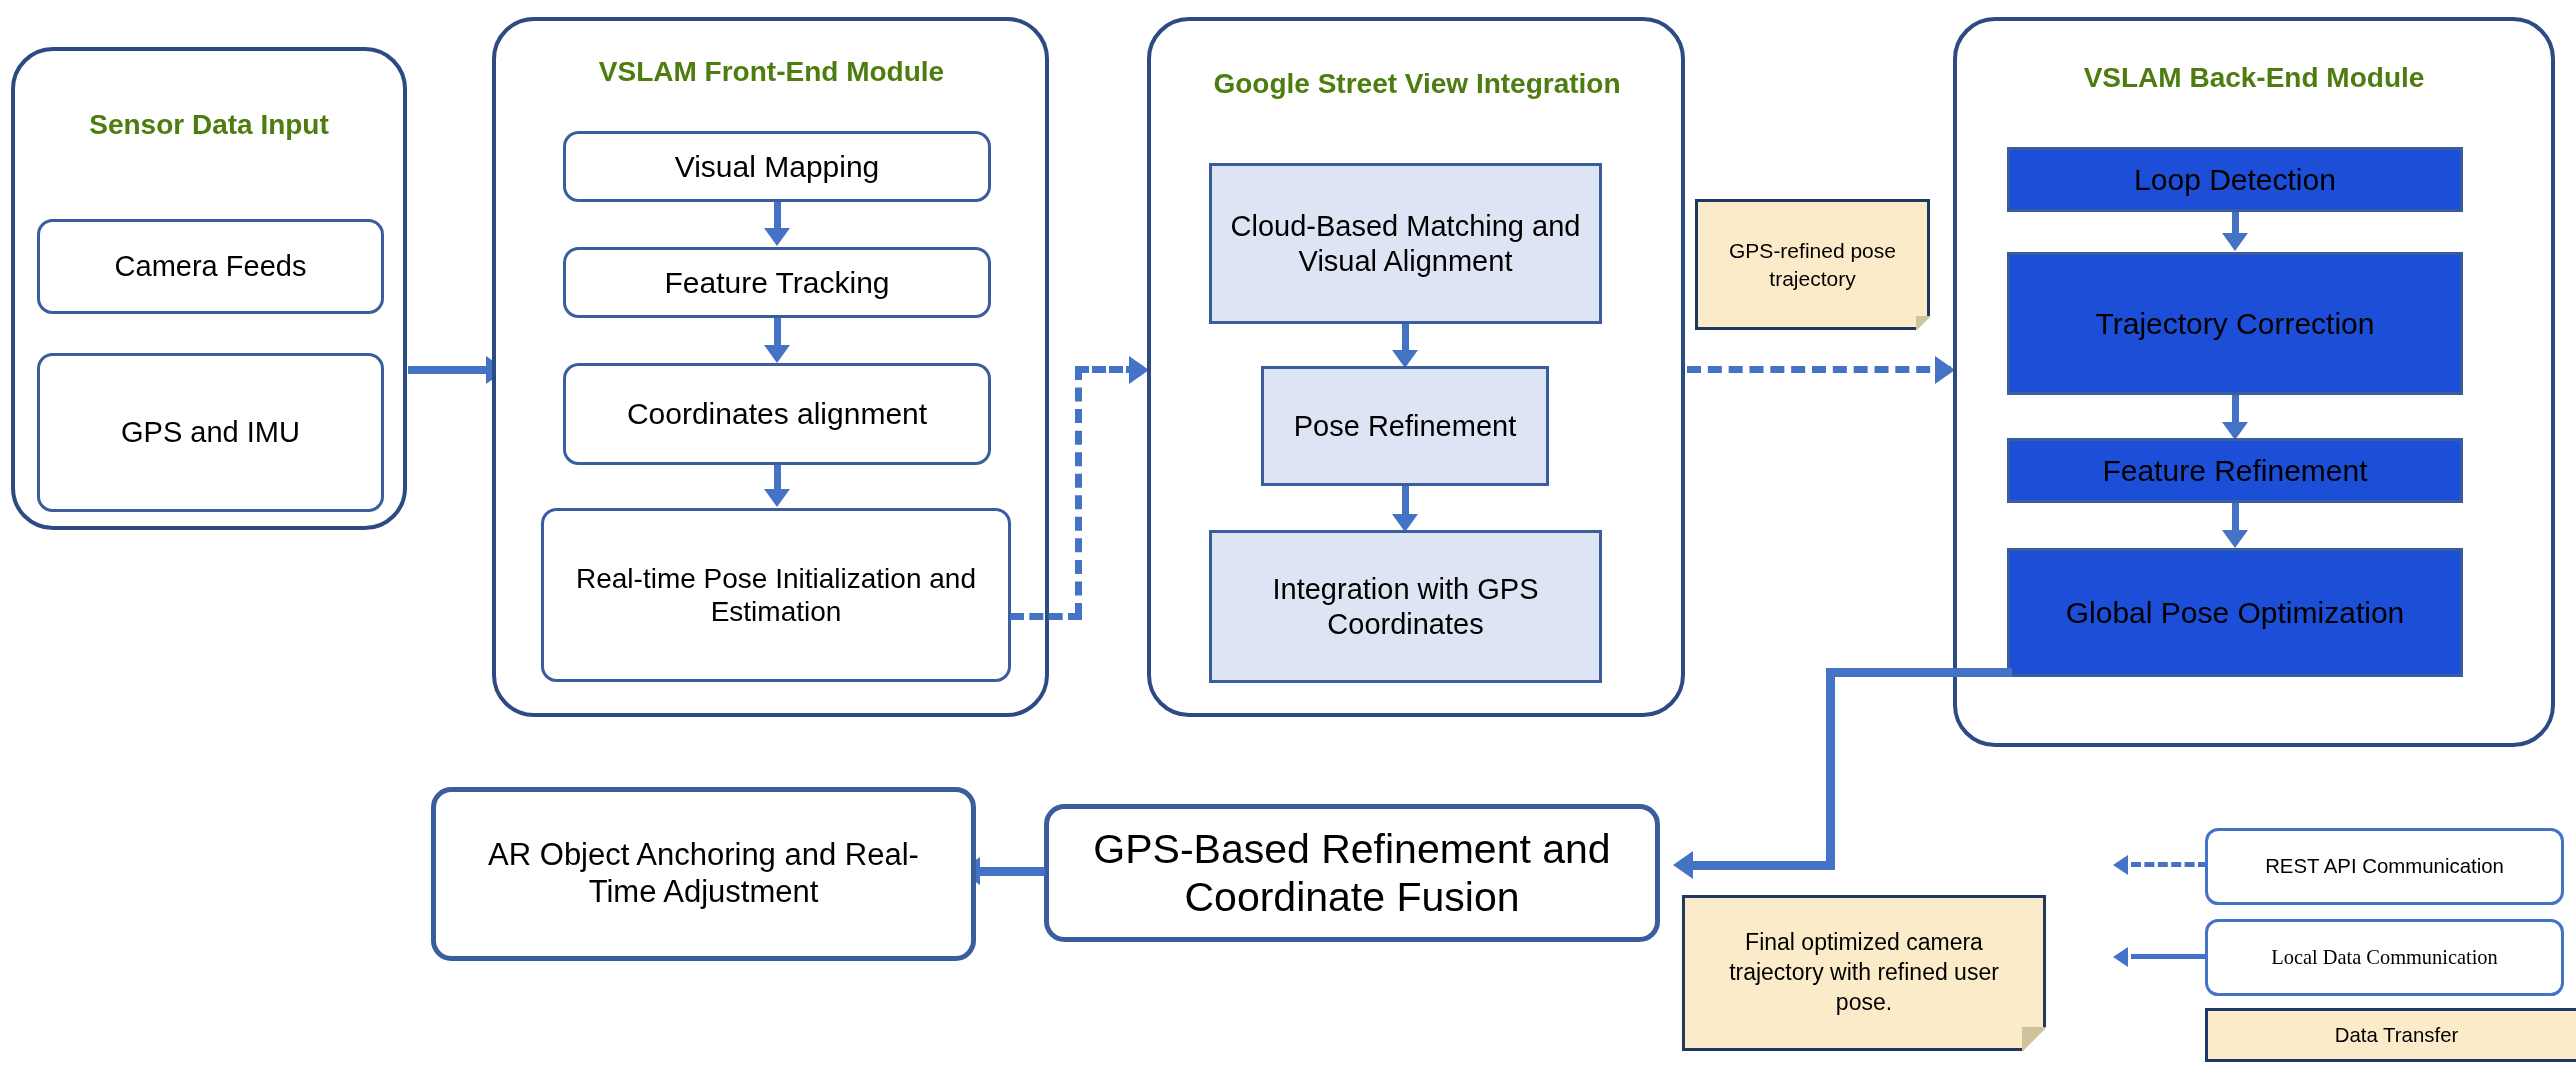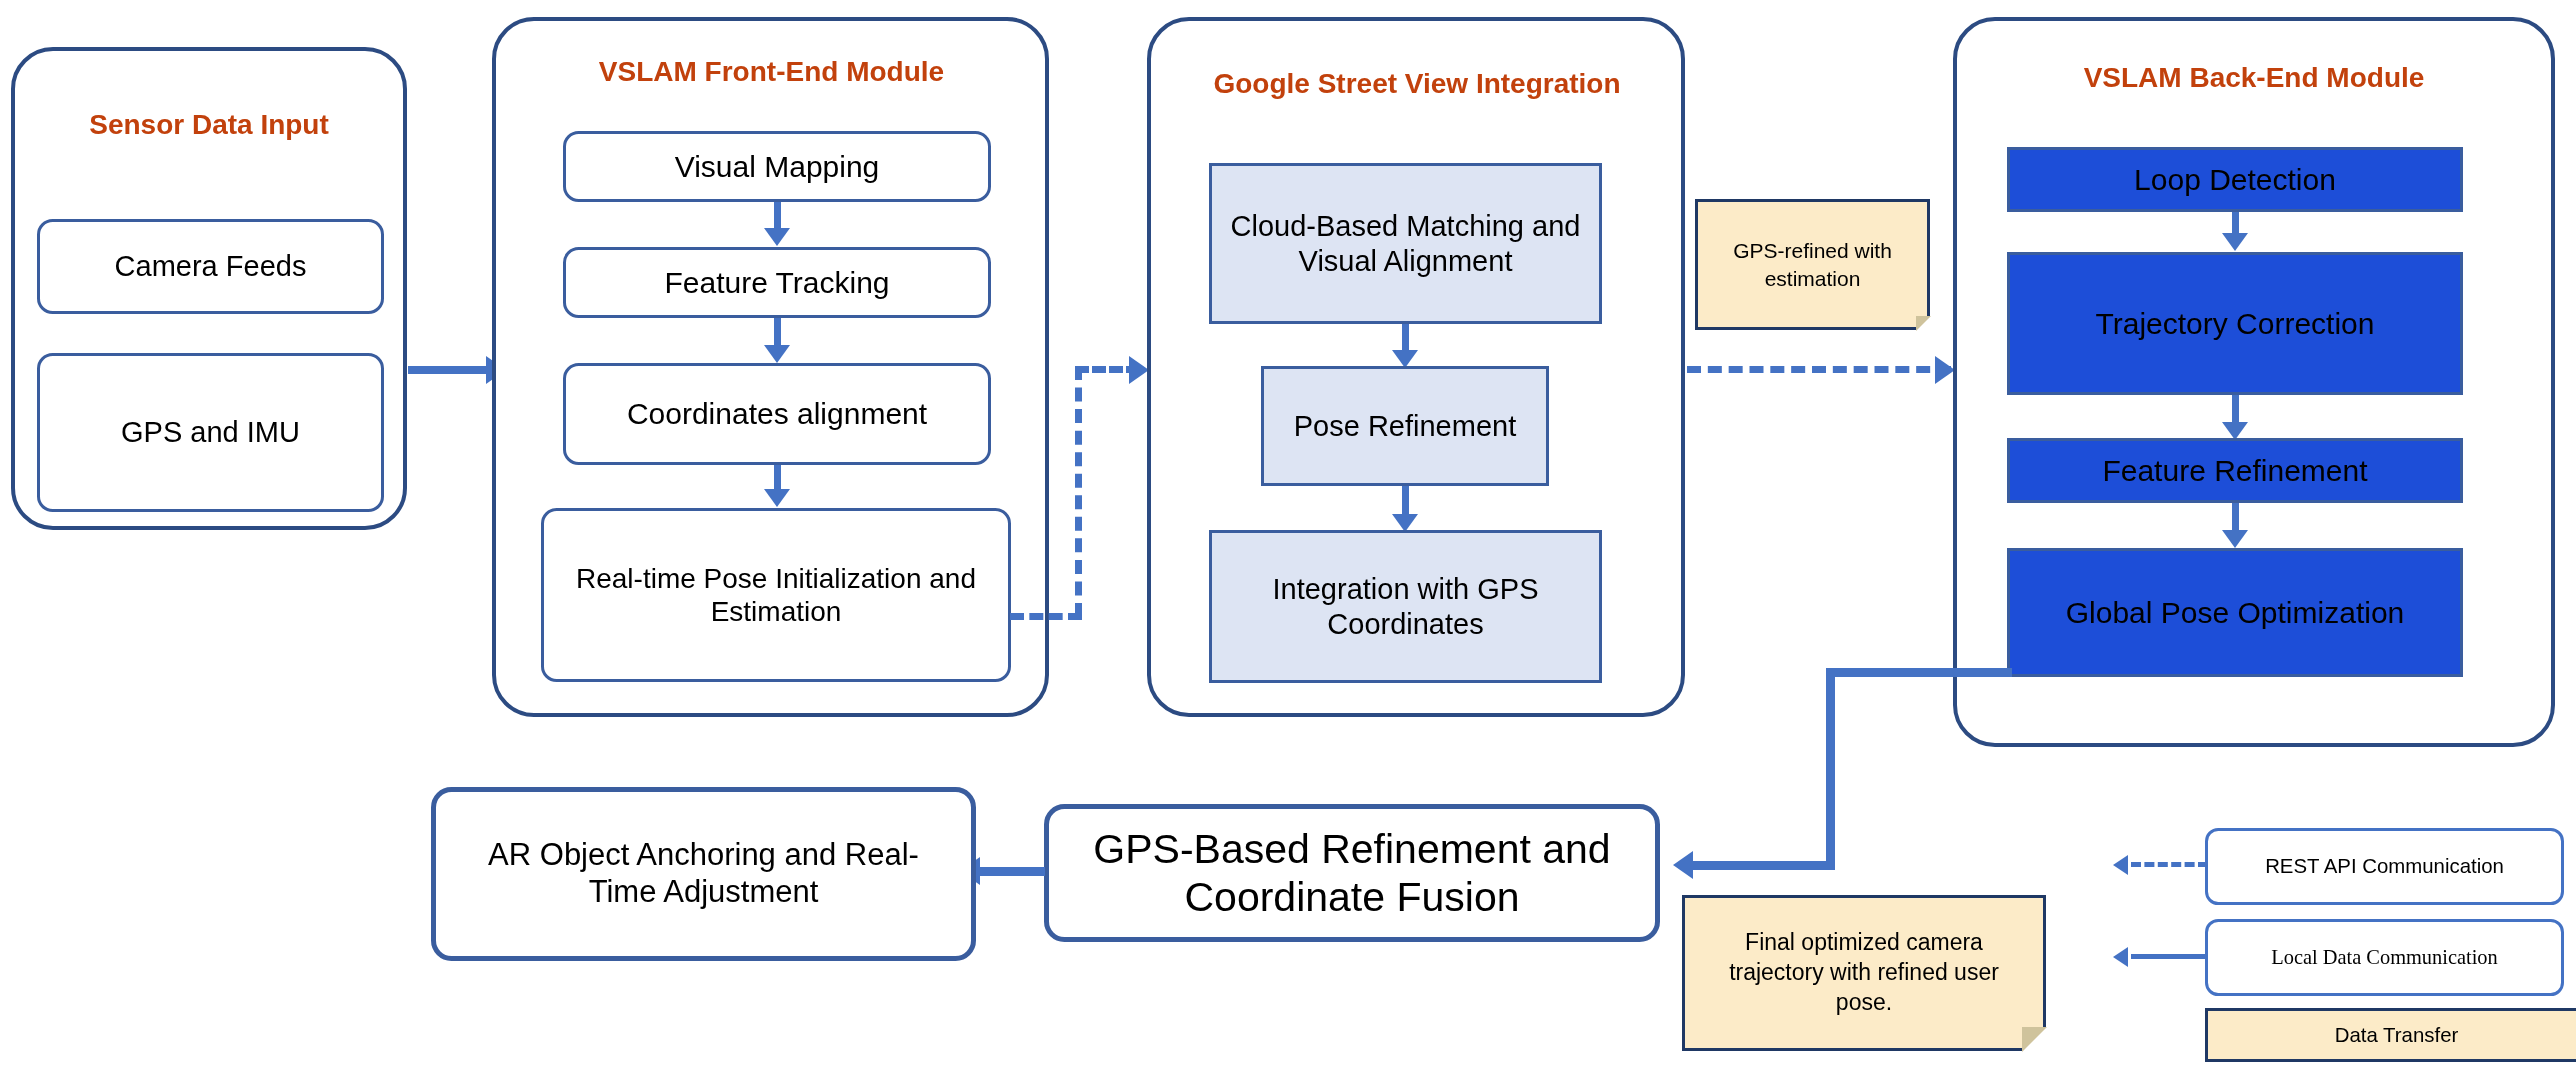--- a/index.html
+++ b/index.html
@@ -13,21 +13,21 @@
   
   .node{position:absolute;box-sizing:border-box;display:flex;align-items:center;
         justify-content:center;text-align:center;color:#000000;line-height:1.18;}
   
   .group{
     border:4.2px solid #2C4B82;
     border-radius:42px;
     background:#ffffff;
   }
   .group-title{
-    position:absolute;font-weight:bold;color:#c2410c;text-align:center;
+    position:absolute;font-weight:bold;color:#4d7c0f;text-align:center;
     display:flex;align-items:center;justify-content:center;line-height:1.2;
   }
   
   .rbox{
     border:3.6px solid #3A5D9E;
     border-radius:15.6px;
     background:#ffffff;
   }
   
   .rbox-thick{
@@ -138,21 +138,21 @@
   <div class="arrow arrow-d" style="left:1392px;top:514px;"></div>
 
   <div class="node bbox" style="left:1209px;top:530px;width:393px;height:153px;font-size:29px;padding:0 8.4px;">
     <span>Integration with GPS Coordinates</span>
   </div>
 
   <div class="seg-dash-h" style="left:1687px;top:366px;width:264px;"></div>
   <div class="arrow arrow-r" style="left:1935px;top:356px;"></div>
 
   <div class="note note-sm" style="left:1695px;top:199px;width:235px;height:131px;font-size:21px;padding:0 10.8px;">
-    <span>GPS-refined with estimation</span>
+    <span>GPS-refined pose trajectory</span>
     <span class="fold"></span>
   </div>
 
   <div class="node group" style="left:1953px;top:17px;width:602px;height:730px;"></div>
   <div class="group-title" style="left:1965px;top:60px;width:578px;height:36px;font-size:28px;">VSLAM Back-End Module</div>
 
   <div class="node sbox" style="left:2007px;top:147px;width:456px;height:65px;font-size:30px;">
     <span>Loop Detection</span>
   </div>
   <div class="seg" style="left:2232px;top:212px;width:7.2px;height:25px;"></div>

